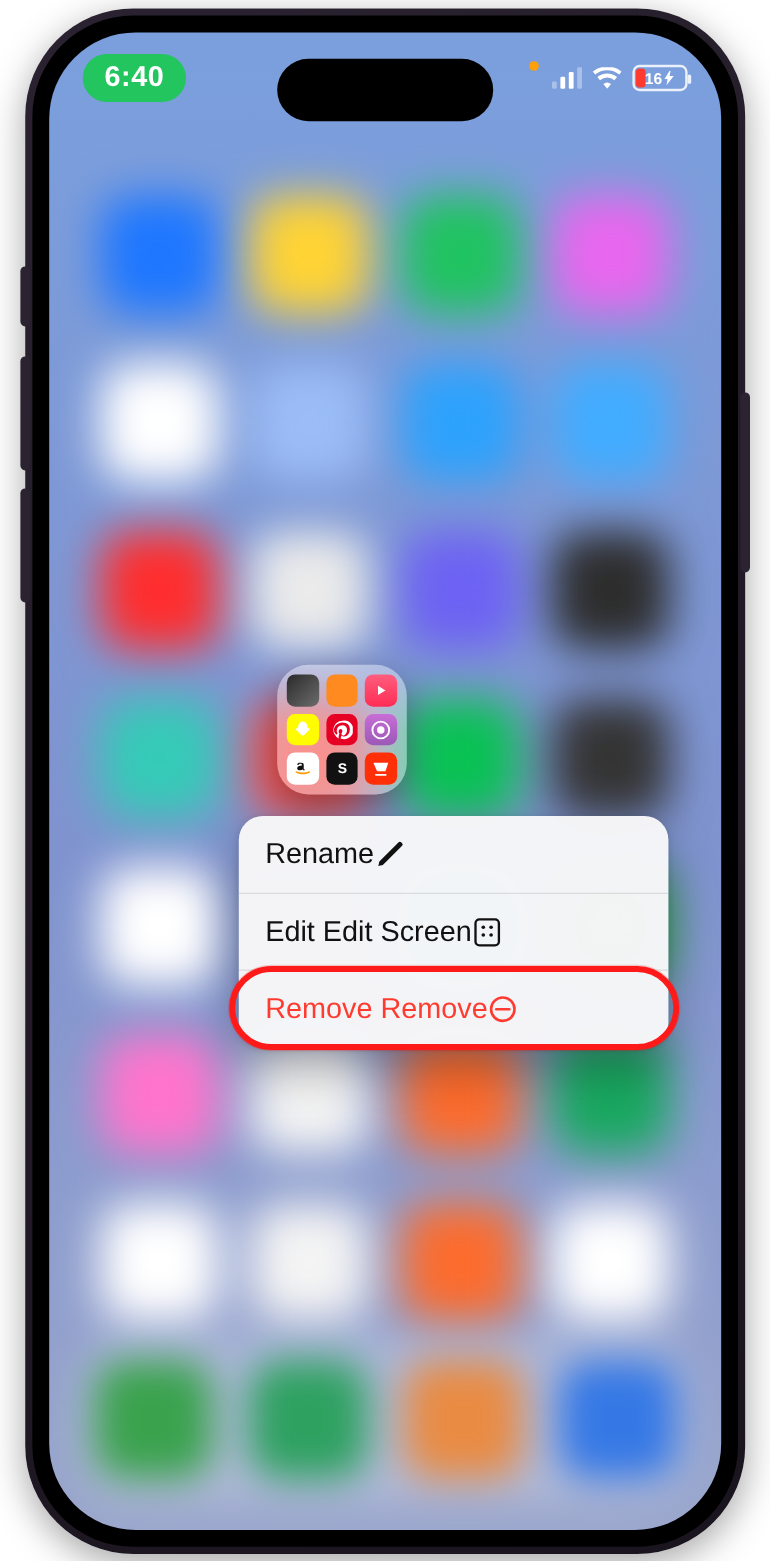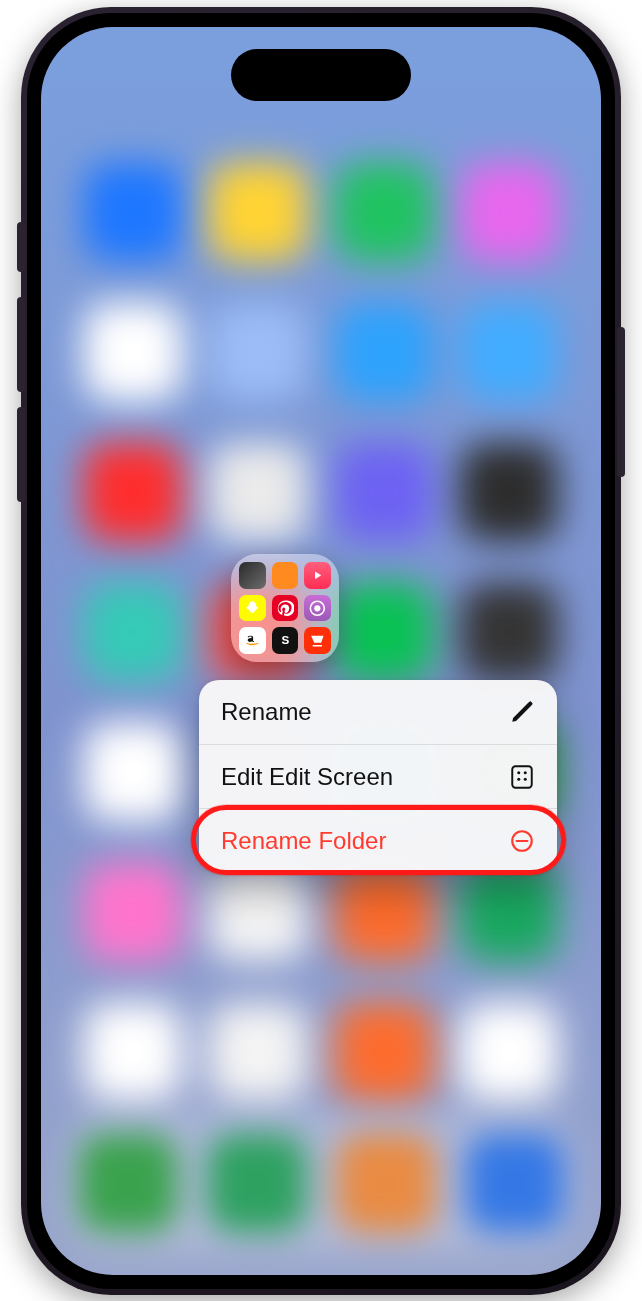--- a/index.html
+++ b/index.html
@@ -109,21 +109,21 @@
   
   .menu{
     position:absolute;left:158px;top:653px;width:358px;
     background:rgba(246,246,248,.98);
     border-radius:20px;
     box-shadow:0 20px 40px rgba(0,0,0,.28), 0 2px 6px rgba(0,0,0,.12);
     overflow:hidden;
     font-size:24px;
     -webkit-font-smoothing:antialiased;
   }
-  .menu-item{display:flex;align-items:center;justify-content:space-between;
+  .menu-item{display:flex;align-items:center;justify-content:flex-start;
     height:64px;padding:0 22px;color:#111;border-top:1px solid rgba(0,0,0,.1);}
   .menu-item:first-child{border-top:none}
   .menu-item.destructive{color:#ff3b30}
   .menu-item .mi-icon{width:26px;height:26px;display:flex;align-items:center;justify-content:center}
   .menu-item.destructive .mi-icon{color:#ff3b30}
 
   
   .highlight{
     position:absolute;left:150px;top:778px;width:375px;height:70px;
     border:5px solid #ff1a1a;border-radius:35px;pointer-events:none;
@@ -175,20 +175,46 @@
     </div>
     <div class="dock">
       <div class="ic c21"></div>
           <div class="ic c22"></div>
           <div class="ic c23"></div>
           <div class="ic c24"></div>
     </div>
 
     <div class="island"></div>
 
+    <div class="status-bar">
+      <div class="time-pill">6:40</div>
+      <div class="status-right">
+        <span class="mic-dot"></span>
+        <span class="sig-bars">
+          <span></span>
+              <span></span>
+              <span></span>
+              <span></span>
+        </span>
+        <span class="wifi-icon">
+          <svg viewBox="0 0 24 18">
+                <path fill="#fff" d="M12 18l3.2-3.9a5 5 0 00-6.4 0L12 18zm-6-7.2a9.4 9.4 0 0112 0l2.2-2.6a12.8 12.8 0 00-16.4 0L6 10.8zm-4-4.7a15.9 15.9 0 0120 0L24 3.5A19.3 19.3 0 000 3.5L2 6.1z"></path>
+              </svg>
+        </span>
+        <span class="battery">
+          <span class="fill"></span>
+          <span class="bt-text">
+            <span>16</span>
+            <svg width="10" height="12" viewBox="0 0 10 14">
+                  <path fill="#fff" d="M5 0L0 8h3l-1 6 7-9H5l1-5z"></path>
+                </svg>
+          </span>
+        </span>
+      </div>
+    </div>
 
     <div class="folder-wrap">
       <div class="folder">
         <div class="mini m1"></div>
         <div class="mini m2"></div>
         <div class="mini m3">
               <svg viewBox="0 0 24 24">
                 <path fill="#fff" d="M9 17V7l8 5-8 5z"></path>
               </svg>
             </div>
@@ -242,21 +268,21 @@
           <svg viewBox="0 0 24 24">
                 <rect x="3" y="2" width="18" height="20" rx="3" fill="none" stroke="currentColor" stroke-width="1.8"></rect>
                 <circle cx="9" cy="8" r="1.4" fill="currentColor"></circle>
                 <circle cx="15" cy="8" r="1.4" fill="currentColor"></circle>
                 <circle cx="9" cy="14" r="1.4" fill="currentColor"></circle>
                 <circle cx="15" cy="14" r="1.4" fill="currentColor"></circle>
               </svg>
         </span>
       </div>
       <div class="menu-item destructive">
-        <span>Rename Folder</span>
+        <span>Remove Remove</span>
         <span class="mi-icon">
           <svg viewBox="0 0 24 24">
                 <circle cx="12" cy="12" r="9" fill="none" stroke="currentColor" stroke-width="2"></circle>
                 <line x1="7" y1="12" x2="17" y2="12" stroke="currentColor" stroke-width="2" stroke-linecap="round"></line>
               </svg>
         </span>
       </div>
     </div>
 
     <div class="highlight"></div>

